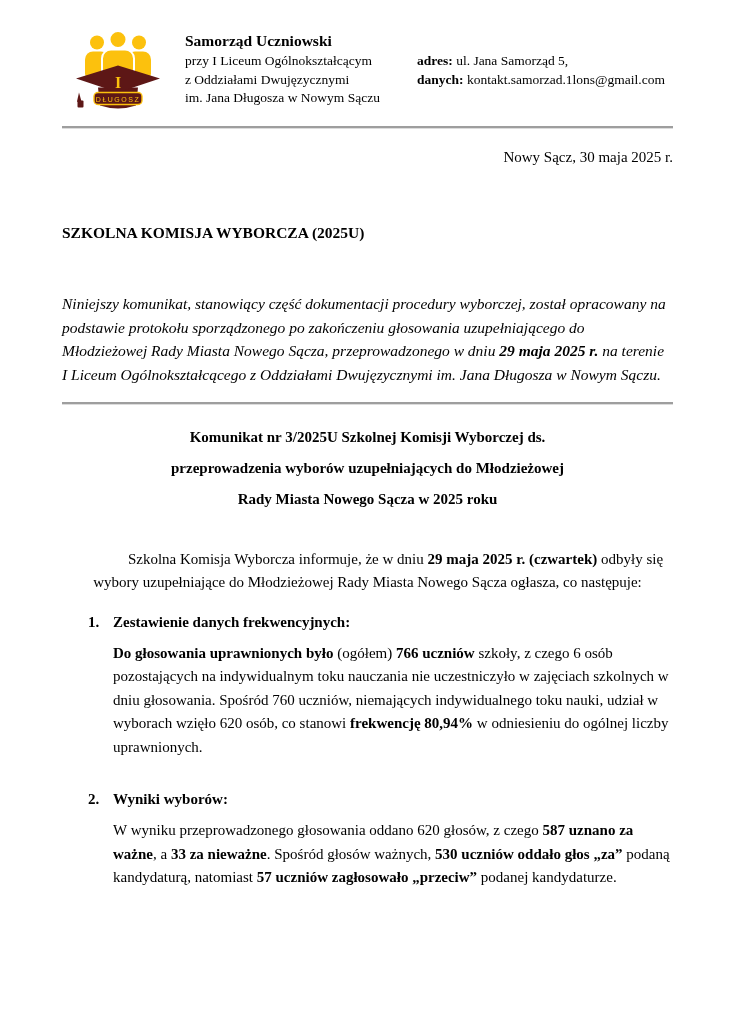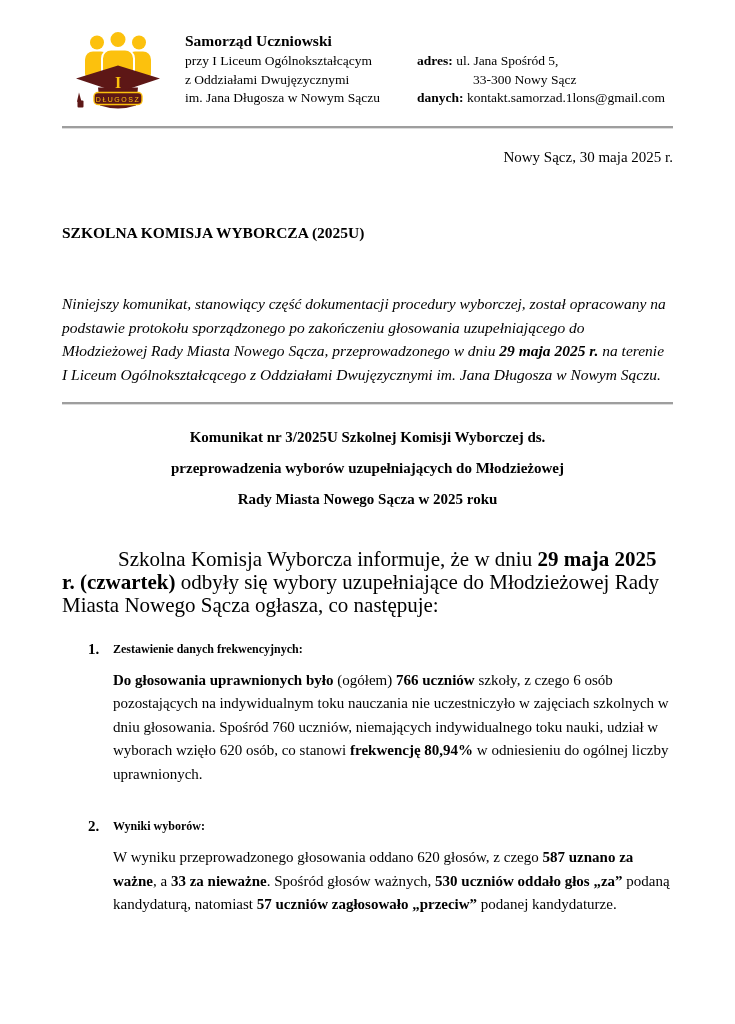--- a/index.html
+++ b/index.html
@@ -29,29 +29,29 @@
     box-shadow: 0 1px 0 #dcdcdc;
   }
   
   .content { margin: 4px 62px; }
   .dateline { margin-top: 20px; text-align: right; font-size: 15px; line-height: 19px; }
   .commission-heading { margin-top: 56px; font-size: 15.5px; font-weight: bold; line-height: 20px; }
   .preamble { margin-top: 49px; font-size: 15.5px; font-style: italic; line-height: 23.5px; }
   .preamble .b { font-weight: bold; }
   .rule-mid { margin-top: 12px; }
   .doc-title { margin-top: 18px; text-align: center; font-size: 15px; font-weight: bold; line-height: 31px; }
-  .intro { margin-top: 33px; font-size: 21px; line-height: 23px; text-indent: 56px; }
+  .intro { margin-top: 33px; font-size: 15px; line-height: 23px; text-indent: 56px; text-align: center; }
   .intro .b, .item-para .b { font-weight: bold; }
   
   .list { margin-top: 17px; }
   .item { display: flex; align-items: flex-start; }
   .item + .item { margin-top: 14px; }
   .item-num { flex: none; width: 25px; margin-left: 26px; font-size: 15px; font-weight: bold; line-height: 23px; }
   .item-body { flex: 1; }
-  .item-heading { font-size: 12px; font-weight: bold; line-height: 23px; }
+  .item-heading { font-size: 15px; font-weight: bold; line-height: 23px; }
   .item-para { margin-top: 8px; font-size: 15px; line-height: 23.5px; }
 </style>
 </head>
 <body>
 
 <div class="page">
 
   <div class="header">
 
     <div class="logo">
@@ -77,22 +77,21 @@
     </div>
 
     <div class="org-block">
       <div class="org-name">Samorząd Uczniowski</div>
       <div class="org-line">przy I Liceum Ogólnokształcącym</div>
       <div class="org-line">z Oddziałami Dwujęzycznymi</div>
       <div class="org-line">im. Jana Długosza w Nowym Sączu</div>
     </div>
 
     <div class="contact-block">
-      <div class="contact-line"><b>adres:</b> <span>ul. Jana Spośród 5,</span></div>
-      <div class="contact-line contact-indent">33-300 Nowy Sącz</div>
+      <div class="contact-line"><b>adres:</b> <span>ul. Jana Samorząd 5,</span></div>
       <div class="contact-line"><b>danych:</b> <span>kontakt.samorzad.1lons@gmail.com</span></div>
     </div>
 
   </div>
 
   <div class="rule"></div>
 
   <div class="content">
 
     <div class="dateline">Nowy Sącz, 30 maja 2025 r.</div>

